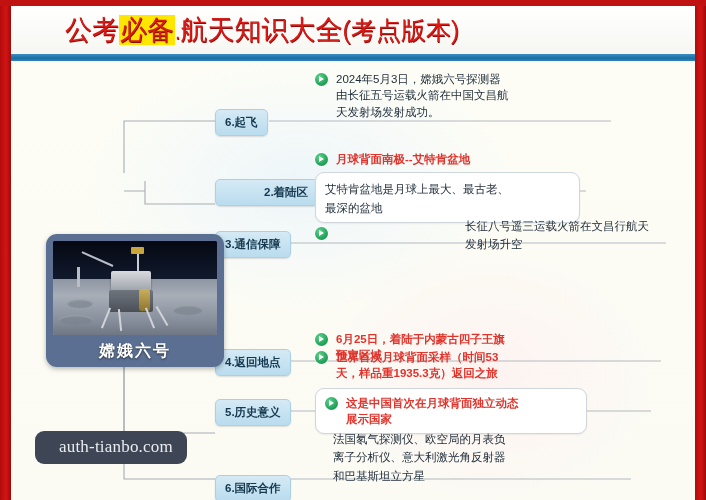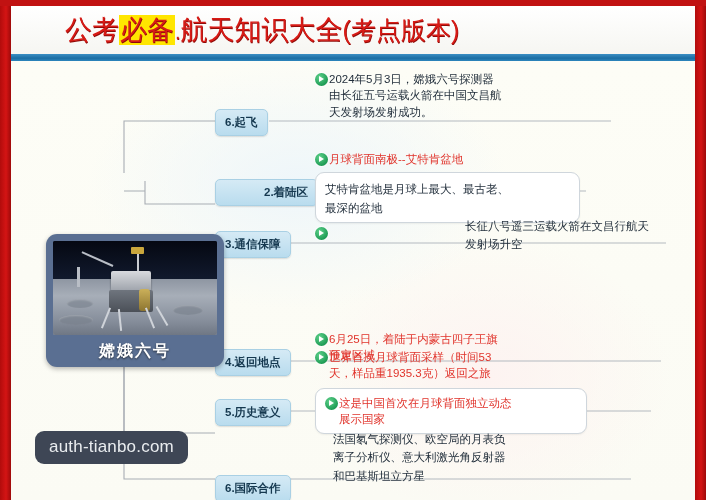--- a/index.html
+++ b/index.html
@@ -121,57 +121,58 @@
     color: #15384f;
     font-size: 11.5px;
     font-weight: bold;
     padding: 5px 9px;
     white-space: nowrap;
     z-index: 3;
     box-shadow: 0 1px 1.5px rgba(0,0,0,.12);
   }
   
   .blk { position: absolute; z-index: 3; }
-  .blk .row { display: flex; align-items: flex-start; gap: 1px; }
+  .blk .row { display: flex; align-items: flex-start; gap: 8px; }
   .bullet {
     flex: 0 0 auto;
     width: 13px; height: 13px; margin-top: 2px;
     border-radius: 50%;
     background: radial-gradient(circle at 36% 32%, #5ed18a, #1e9c55 70%, #14783f);
     position: relative;
     box-shadow: 0 0 0 1px rgba(255,255,255,.55);
   }
   .bullet::after {
     content: "";
     position: absolute; left: 4px; top: 3px;
     width: 0; height: 0;
     border-left: 5px solid #ffffff;
     border-top: 3.5px solid transparent;
     border-bottom: 3.5px solid transparent;
   }
   .txt { font-size: 11.5px; line-height: 1.42; white-space: pre-line; }
-  .txt.red { color: #e0332b; font-weight: normal; }
+  .txt.red { color: #e0332b; font-weight: bold; }
   .txt.dark { color: #1e2b38; }
   .box {
     background: #ffffff;
     border: 1px solid #cfd6dc;
     border-radius: 9px;
     padding: 6px 9px;
     box-shadow: 0 1px 2px rgba(0,0,0,.06);
   }
   
   .watermark {
     position: absolute; left: 24px; top: 370px;
     background: #3e4655;
     color: #e9ecef;
     font-size: 17px;
-    padding: 6px 14px 7px 14px;
+    padding: 6px 14px 7px 24px;
     border-radius: 9px;
     z-index: 9;
     letter-spacing: .2px;
+    font-family: Liberation Serif, serif;
   }
 </style>
 </head>
 <body>
 
 <div id="root">
 
   <div class="edge-red-top"></div>
   <div class="edge-red left"></div>
   <div class="edge-red right"></div>

